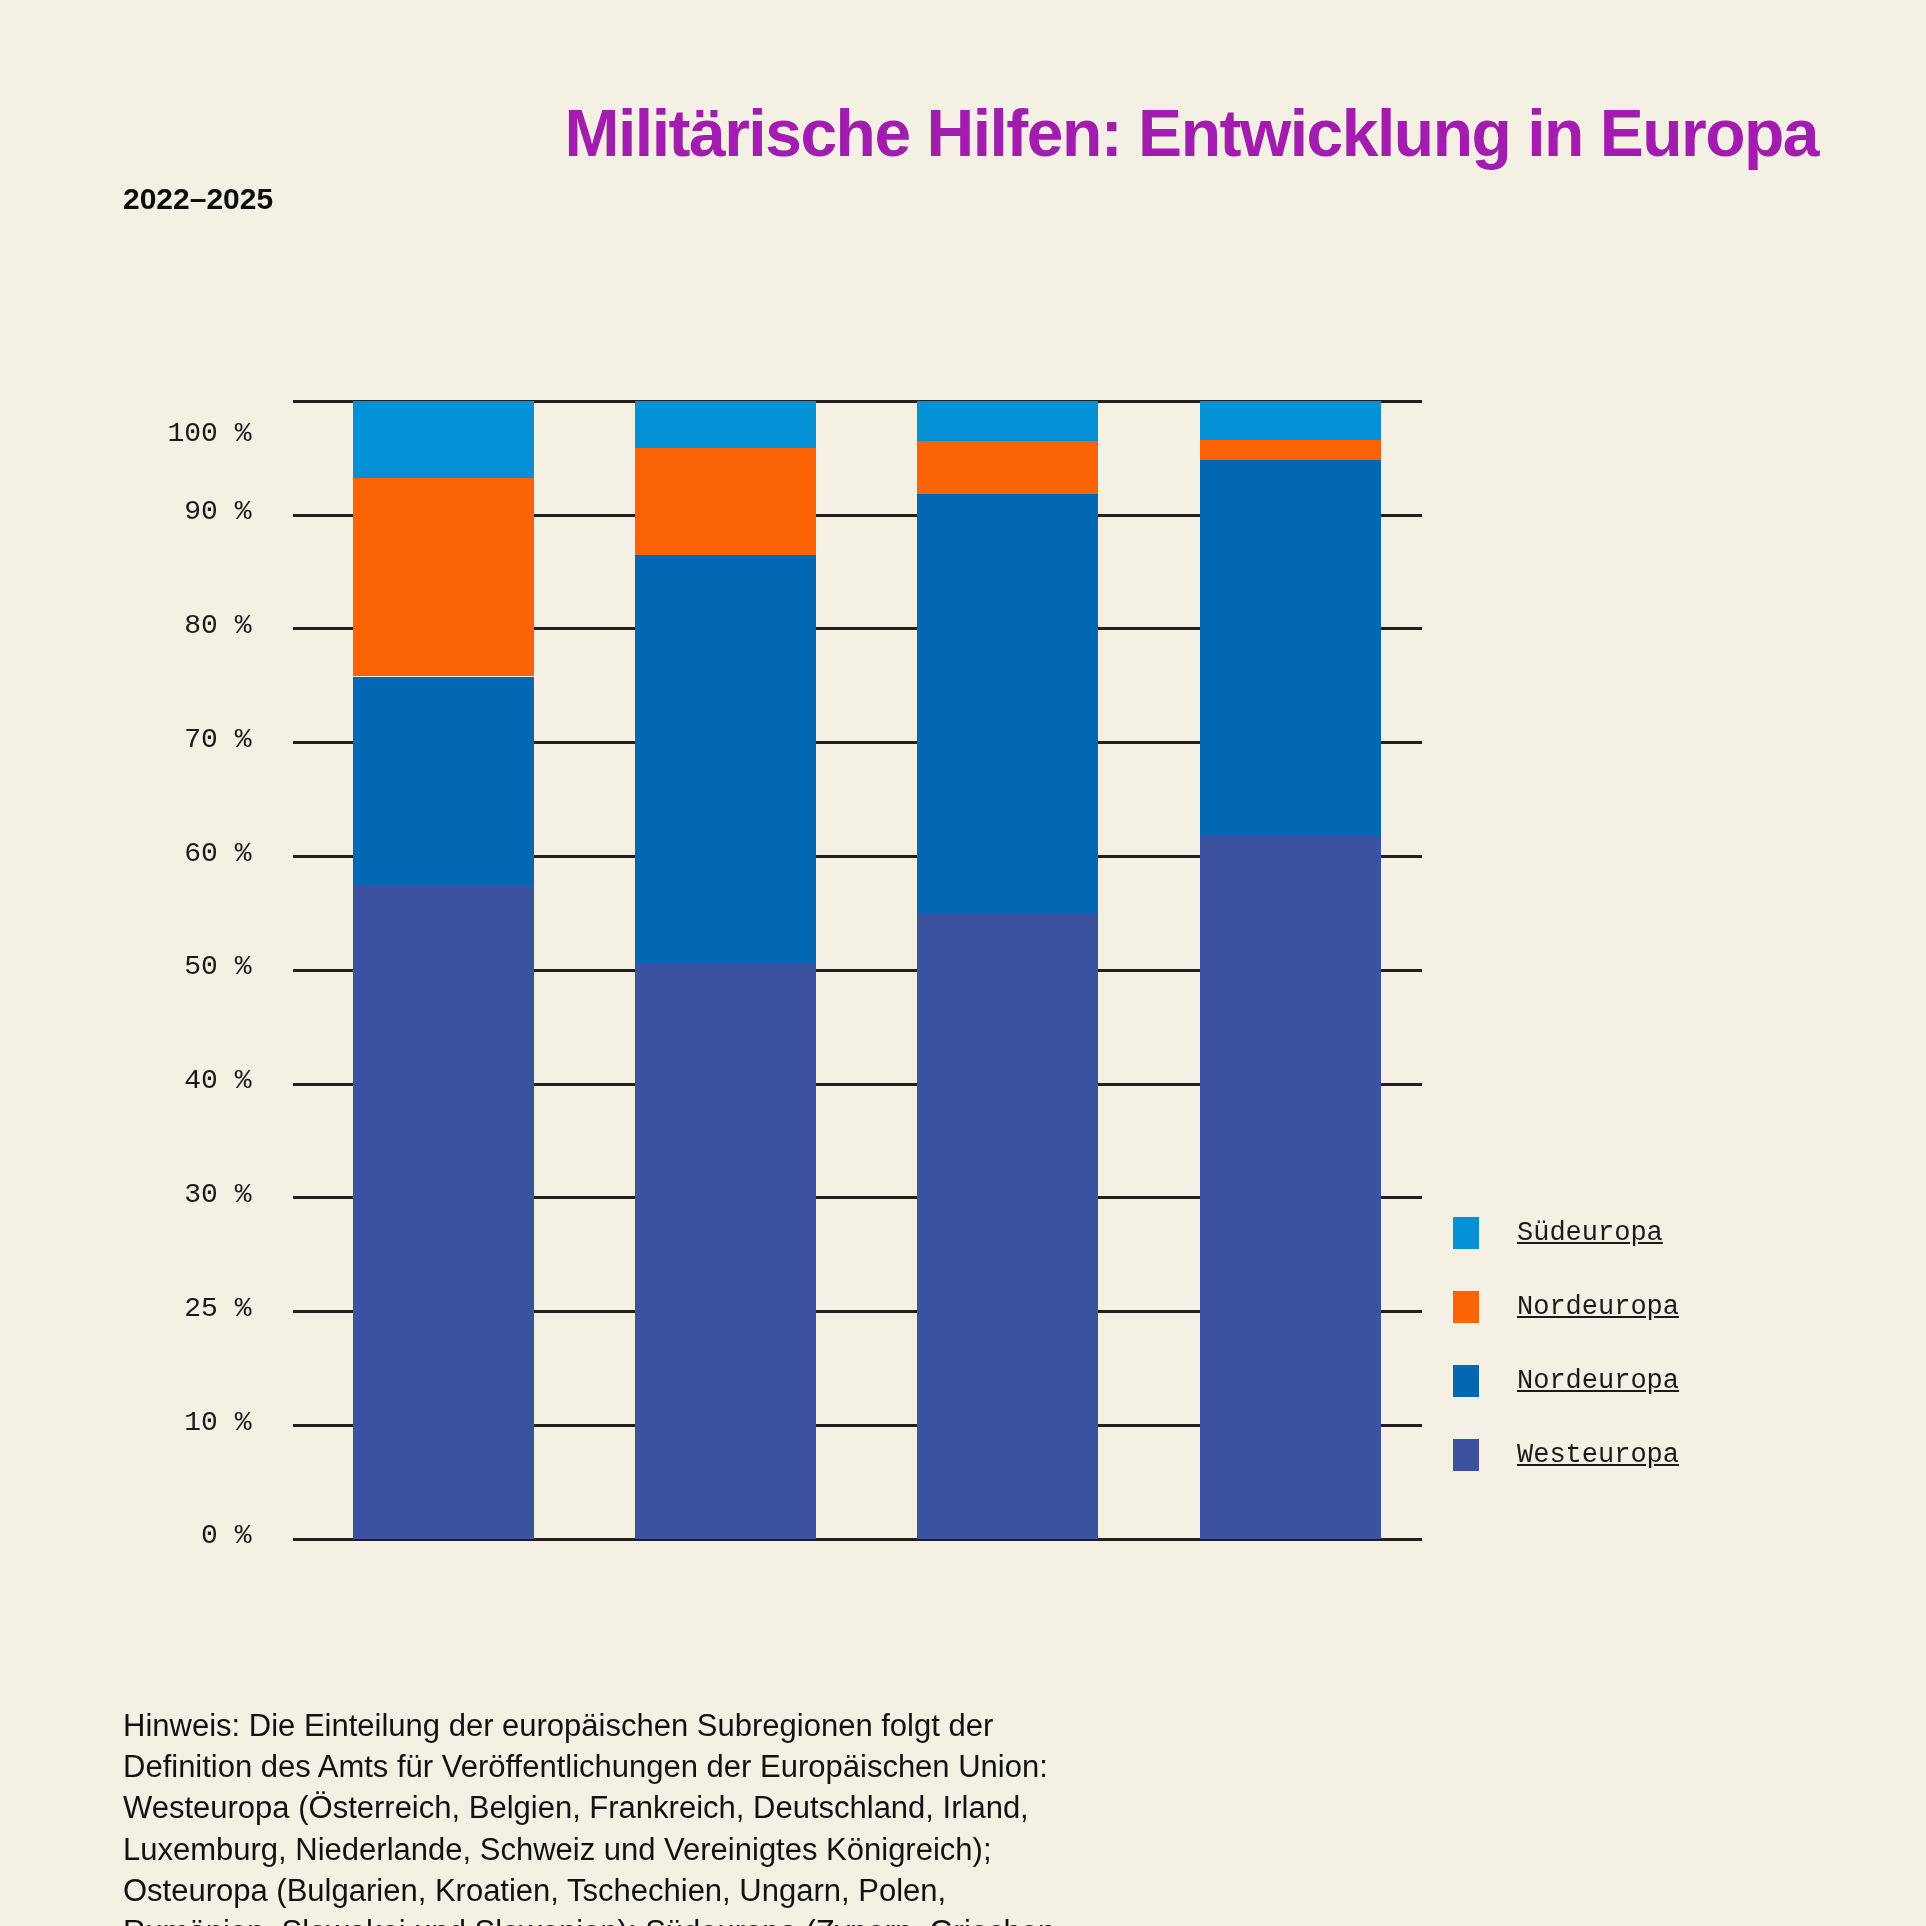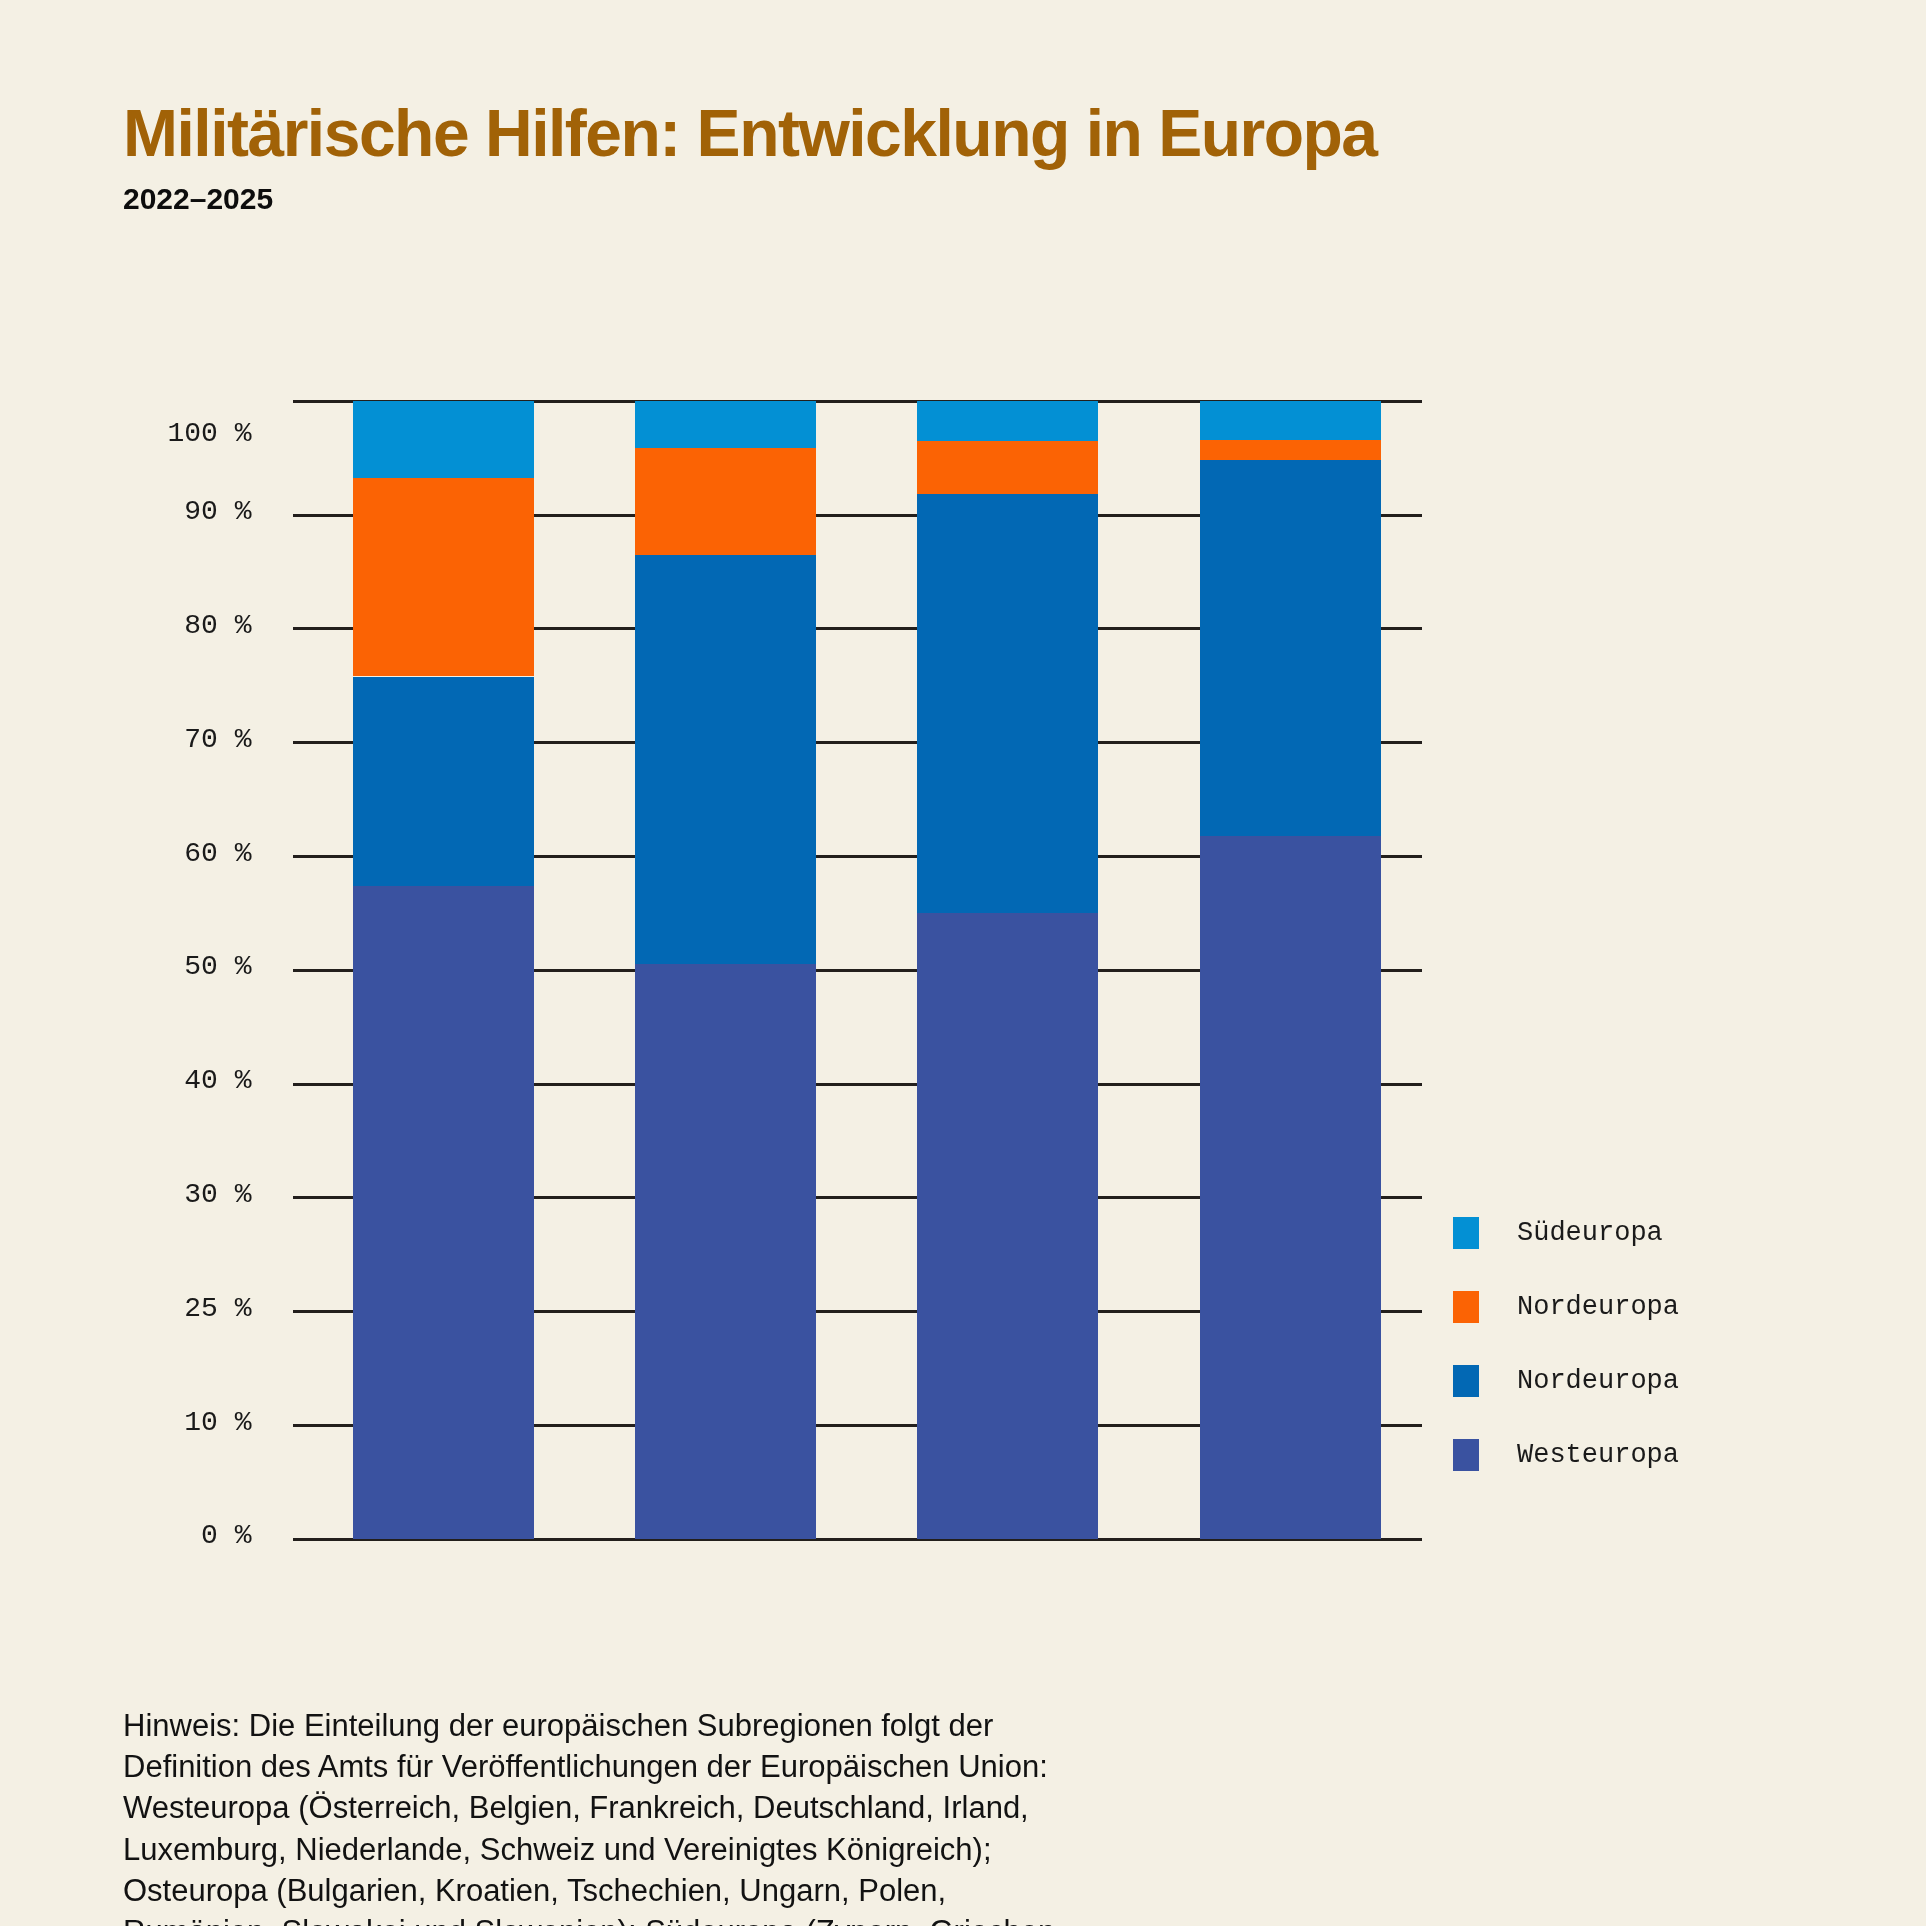--- a/index.html
+++ b/index.html
@@ -24,22 +24,23 @@
     top: 100px;
     width: 1695px;
   }
   #chart-title {
     font-family: "Liberation Sans", sans-serif;
     font-weight: bold;
     font-size: 66px;
     line-height: 1.02;
     letter-spacing: -1.5px;
     margin: 0;
-    color: #a16207;
+    color: #a21caf;
     white-space: nowrap;
+    text-align: right;
   }
   #chart-subtitle {
     font-family: "Liberation Sans", sans-serif;
     font-weight: bold;
     font-size: 30px;
     line-height: 1.1;
     margin: 14.6px 0 0 0;
     color: #0d0d0d;
   }
 
@@ -115,20 +116,21 @@
     width: 26px;
     height: 32px;
     flex: 0 0 auto;
   }
   .legend-text {
     font-family: "Liberation Mono", monospace;
     font-size: 27px;
     color: #1a1a1a;
     margin-left: 38px;
     white-space: nowrap;
+    text-decoration: underline;
   }
 
   
   #footnote {
     position: absolute;
     left: 123px;
     top: 1705px;
     width: 1271px;
     font-family: "Liberation Sans", sans-serif;
     font-size: 31px;

